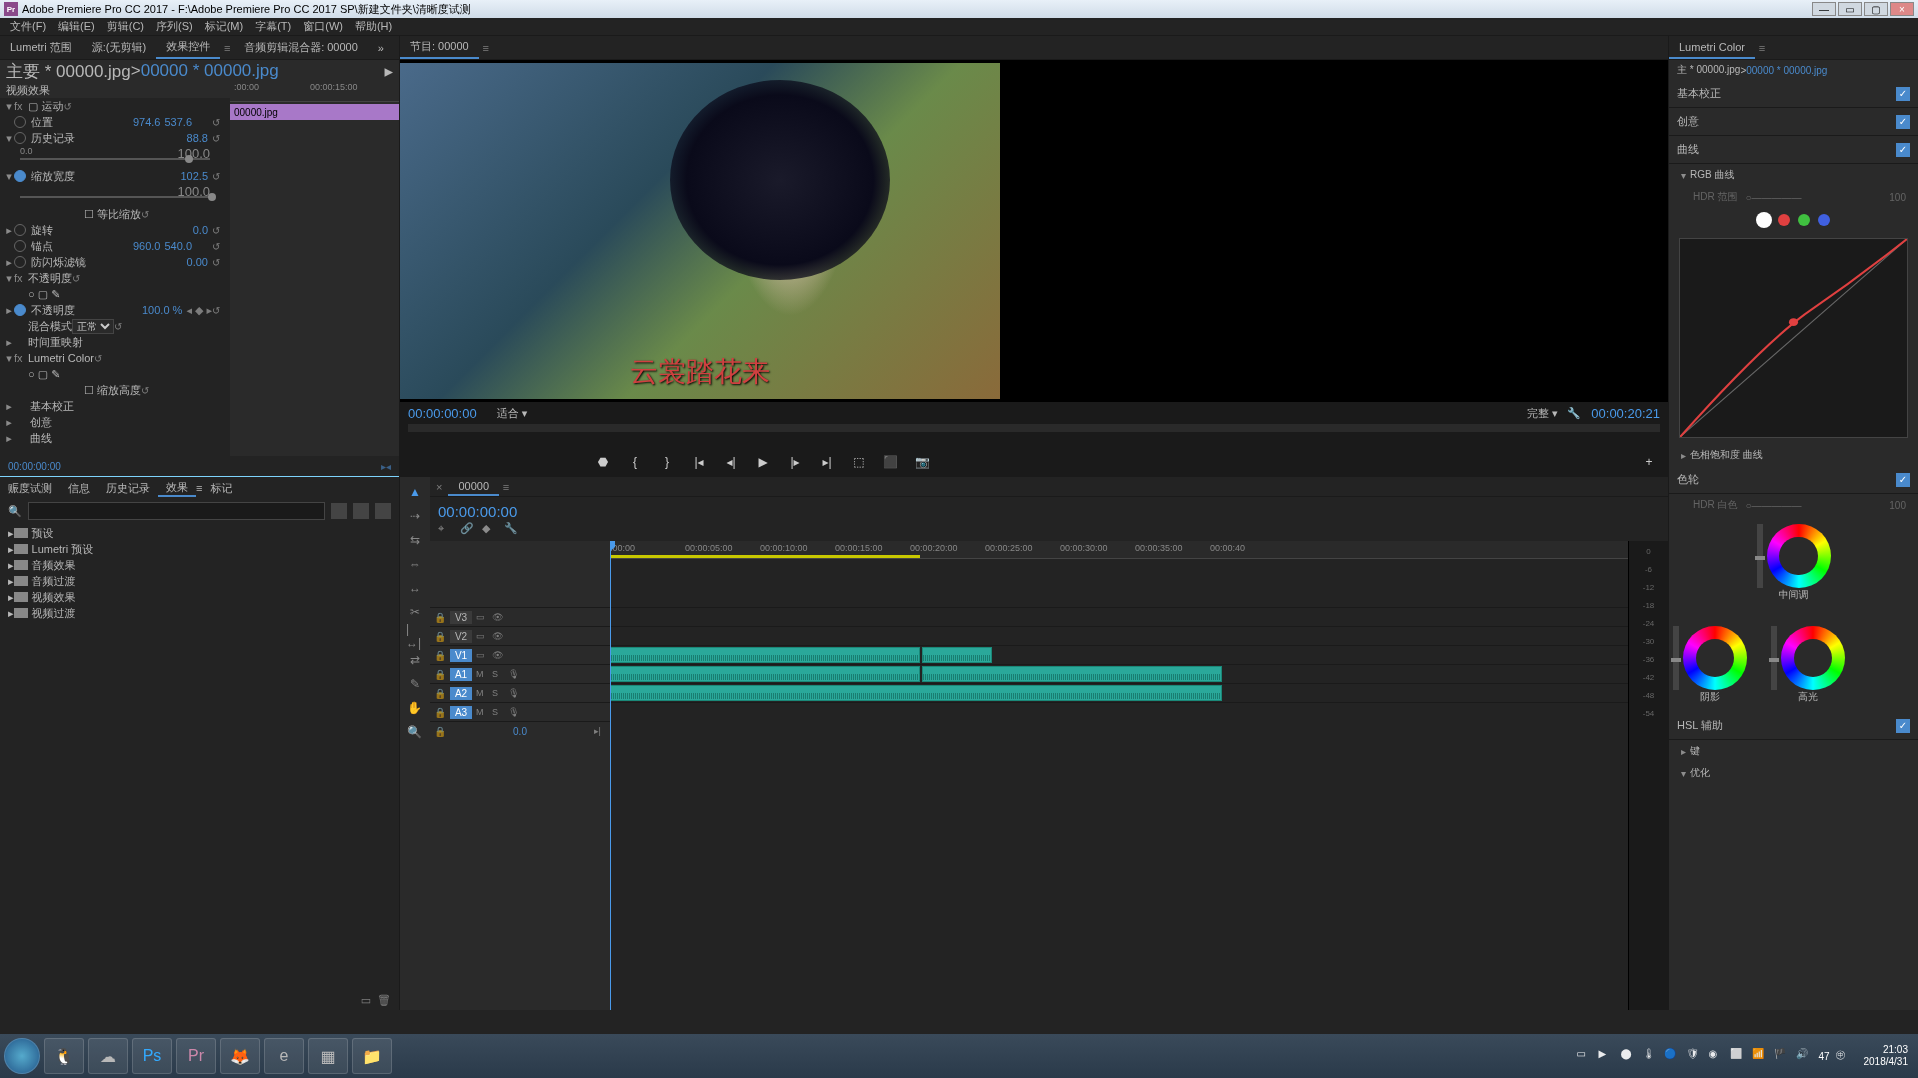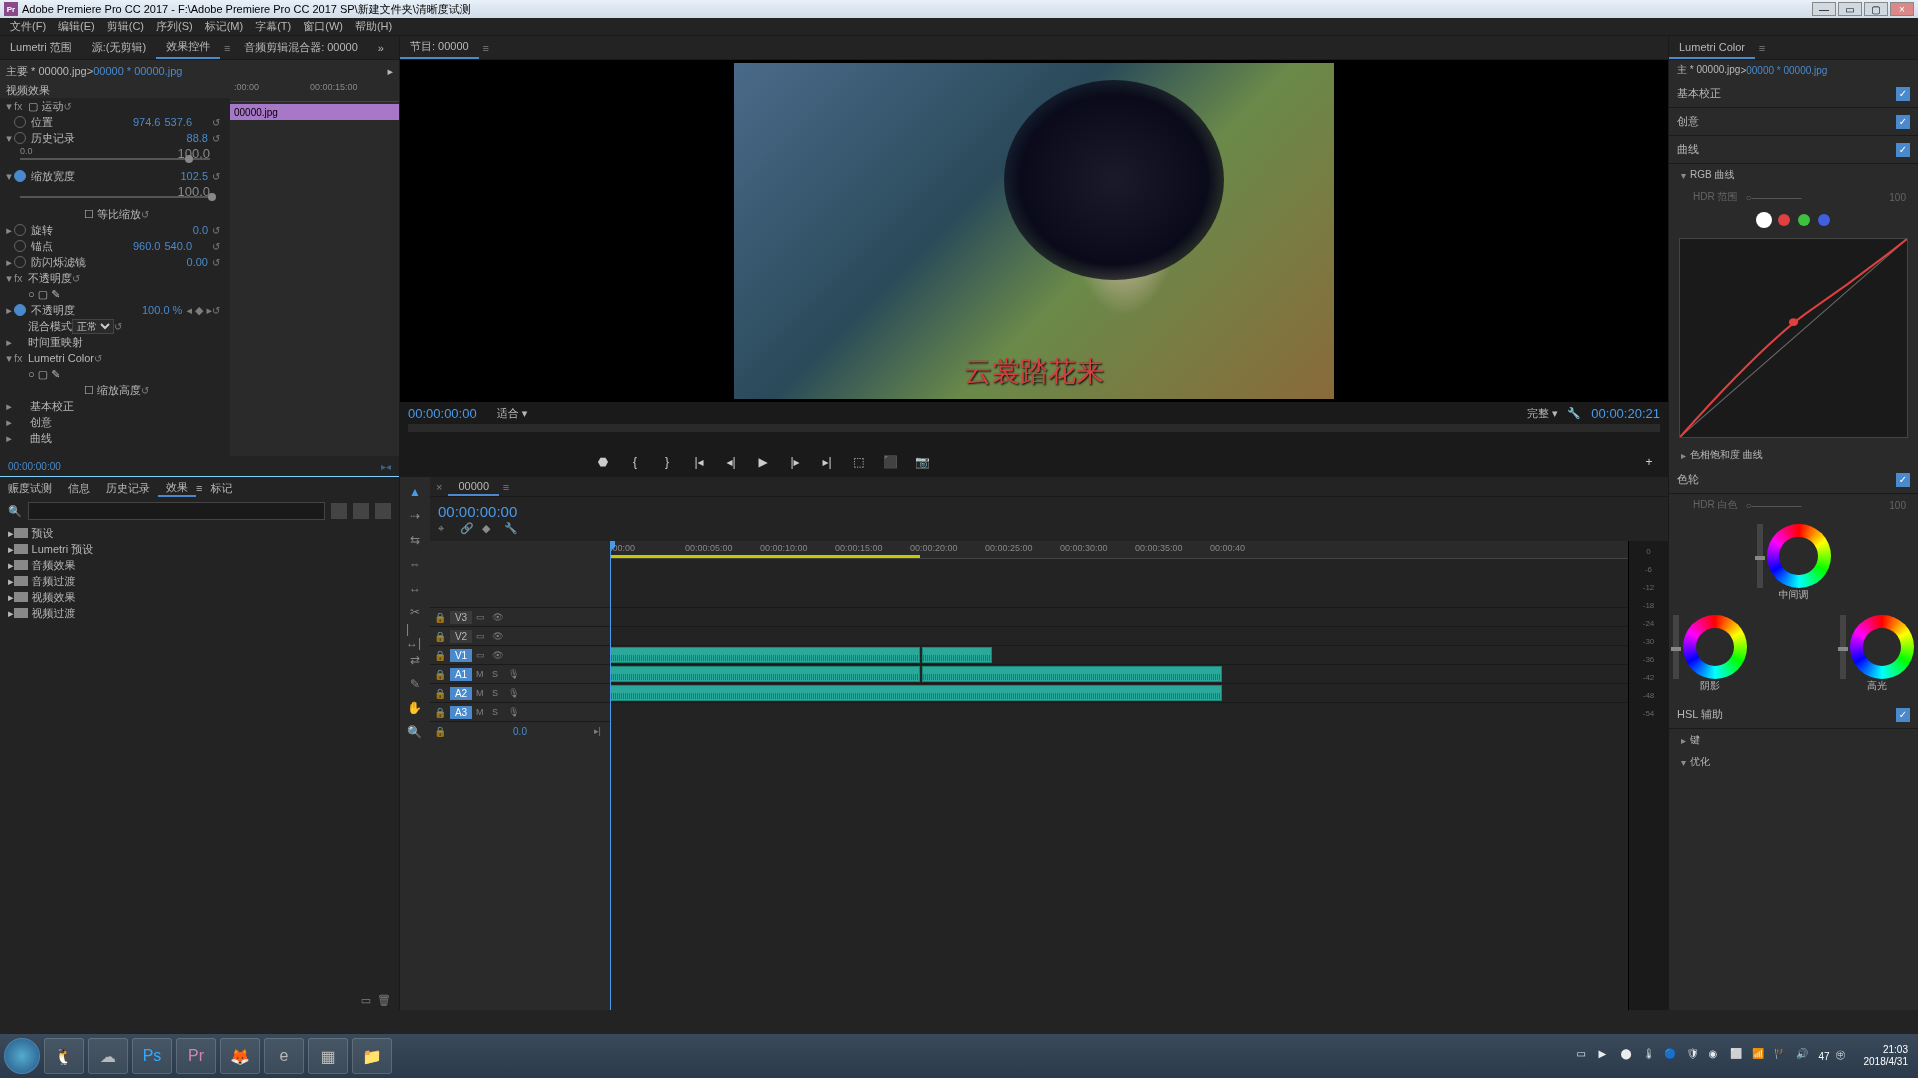--- a/index.html
+++ b/index.html
@@ -11,21 +11,21 @@
 .titlebar .winbtn.close{background:#d88;color:#fff}
 .menubar{height:18px;background:#232323;display:flex;align-items:center;padding:0 4px;font-size:11px;border-bottom:1px solid #1a1a1a}
 .menubar .mitem{padding:0 6px;cursor:pointer}
 .tabrow{height:24px;background:#232323;display:flex;align-items:center;font-size:11px;border-bottom:1px solid #1a1a1a}
 .tabrow .tab{padding:0 10px;height:100%;display:flex;align-items:center;cursor:pointer;position:relative}
 .tabrow .tab.active{border-bottom:2px solid #4a8acc}
 .tabrow .smallmenu{width:14px;text-align:center;cursor:pointer;opacity:.6}
 .workspace{display:flex;height:calc(100% - 60px - 44px)}
 .left-col{width:400px;display:flex;flex-direction:column;border-right:1px solid #1a1a1a}
 .effect-controls{flex:0 0 440px;display:flex;flex-direction:column;overflow:hidden}
-.ec-header{height:22px;display:flex;align-items:center;padding:0 6px;font-size:11px;background:#2a2a2a}
+.ec-header{height:22px;display:flex;align-items:center;padding:0 6px;font-size:17px;background:#2a2a2a}
 .ec-header .link{color:#4a8acc;cursor:pointer}
 .ec-body{flex:1;display:flex;overflow:hidden}
 .ec-props{width:230px;overflow-y:auto;font-size:11px}
 .ec-timeline{flex:1;background:#2a2a2a;position:relative}
 .ec-timeruler{height:20px;background:#2a2a2a;border-bottom:1px solid #444;position:relative;font-size:9px;color:#888}
 .ec-clipbar{height:16px;background:#a878c8;color:#000;font-size:10px;padding:0 4px;display:flex;align-items:center;margin-top:2px}
 .prop-row{display:flex;align-items:center;height:16px;padding:0 4px}
 .prop-row .tw{width:10px;text-align:center;cursor:pointer;opacity:.7}
 .prop-row .fx{width:12px;color:#888}
 .prop-row .label{flex:0 0 auto;padding-left:2px}
@@ -45,21 +45,21 @@
 .ep-tabs .tab{padding:0 8px;cursor:pointer}
 .ep-tabs .tab.active{border-bottom:2px solid #4a8acc}
 .ep-search{height:24px;display:flex;align-items:center;padding:0 8px;gap:6px}
 .ep-search input{flex:1;background:#1a1a1a;border:1px solid #444;color:#ccc;height:18px;padding:0 4px;font-size:11px}
 .ep-search .sicon{width:16px;height:16px;background:#444;cursor:pointer}
 .ep-tree{flex:1;overflow-y:auto;padding:2px 8px;font-size:11px}
 .ep-tree .node{display:flex;align-items:center;height:16px;cursor:pointer}
 .ep-tree .folder{width:14px;height:10px;background:#888;margin-right:4px}
 .center-col{flex:1;display:flex;flex-direction:column}
 .monitor{flex:0 0 440px;display:flex;flex-direction:column;background:#1a1a1a}
-.mon-view{flex:1;display:flex;align-items:center;justify-content:center;background:#000;position:relative}
+.mon-view{flex:1;display:flex;align-items:center;background:#000;position:relative}
 .mon-img{width:600px;height:336px;background:linear-gradient(135deg,#4a6a8a 0%,#2a4a5a 40%,#6a8a4a 60%,#8a6a3a 100%);position:relative;overflow:hidden}
 .mon-img::before{content:"";position:absolute;top:10%;left:50%;width:180px;height:280px;background:radial-gradient(ellipse at 50% 25%,#f0d8c8 0%,#e8c8b8 20%,transparent 50%);border-radius:50% 50% 40% 40%}
 .mon-img::after{content:"";position:absolute;top:5%;left:45%;width:220px;height:200px;background:radial-gradient(ellipse,#1a1a2a 0%,#0a0a1a 60%,transparent 100%);border-radius:50%}
 .mon-caption{position:absolute;bottom:8px;left:50%;transform:translateX(-50%);color:#d04040;font-size:28px;font-family:"KaiTi",serif;text-shadow:1px 1px 2px #000}
 .mon-controls{height:46px;display:flex;flex-direction:column}
 .mon-info{height:22px;display:flex;align-items:center;padding:0 8px;font-size:11px}
 .mon-info .tc{color:#4a9aea;font-size:13px}
 .mon-info .sel{margin-left:20px;cursor:pointer}
 .mon-info .right{margin-left:auto;display:flex;align-items:center;gap:10px}
 .mon-ruler{height:8px;background:#2a2a2a;position:relative;margin:0 8px}
@@ -97,21 +97,21 @@
 .lum-sub{height:20px;display:flex;align-items:center;padding:0 8px;font-size:10px}
 .lum-sub .link{color:#4a8acc;cursor:pointer}
 .lum-section{height:28px;display:flex;align-items:center;padding:0 8px;font-size:11px;cursor:pointer;border-bottom:1px solid #1a1a1a}
 .lum-section .chk{margin-left:auto;width:14px;height:14px;background:#4a8acc;display:flex;align-items:center;justify-content:center;color:#fff;font-size:10px}
 .lum-subsection{padding:4px 12px;font-size:10px;display:flex;align-items:center}
 .lum-subsection .tw{margin-right:4px;opacity:.7}
 .lum-disabled{opacity:.4}
 .curve-area{height:200px;margin:6px 10px;background:#1a1a1a;position:relative;border:1px solid #444}
 .curve-dots{display:flex;gap:8px;justify-content:center;padding:6px 0}
 .curve-dot{width:12px;height:12px;border-radius:50%;cursor:pointer}
-.wheels{display:flex;flex-wrap:wrap;justify-content:space-between;padding:8px 4px;gap:13px}
+.wheels{display:flex;flex-wrap:wrap;justify-content:flex-start;padding:8px 4px;gap:24px}
 .wheel-group{display:flex;flex-direction:column;align-items:center;font-size:10px}
 .wheel{width:64px;height:64px;border-radius:50%;background:conic-gradient(red,yellow,lime,cyan,blue,magenta,red);position:relative;cursor:pointer}
 .wheel::after{content:"";position:absolute;top:20%;left:20%;width:60%;height:60%;border-radius:50%;background:#2a2a2a}
 .wheel-slider{width:6px;height:64px;background:#444;margin-right:4px;position:relative}
 .wheel-slider::after{content:"";position:absolute;width:10px;height:4px;background:#888;left:-2px;top:50%}
 .wheel-row{display:flex;align-items:center}
 .meters{width:40px;background:#1a1a1a;border-left:1px solid #000;display:flex;flex-direction:column;align-items:center;padding-top:6px;font-size:8px;color:#666}
 .meters .scale{height:18px}
 .taskbar{position:absolute;bottom:0;left:0;right:0;height:44px;background:linear-gradient(#3a4a5a,#2a3a4a);display:flex;align-items:center;padding:0 4px;gap:4px}
 .taskbar .tbtn{width:40px;height:36px;background:rgba(255,255,255,.08);border:1px solid rgba(255,255,255,.15);border-radius:3px;display:flex;align-items:center;justify-content:center;cursor:pointer;font-size:16px}

